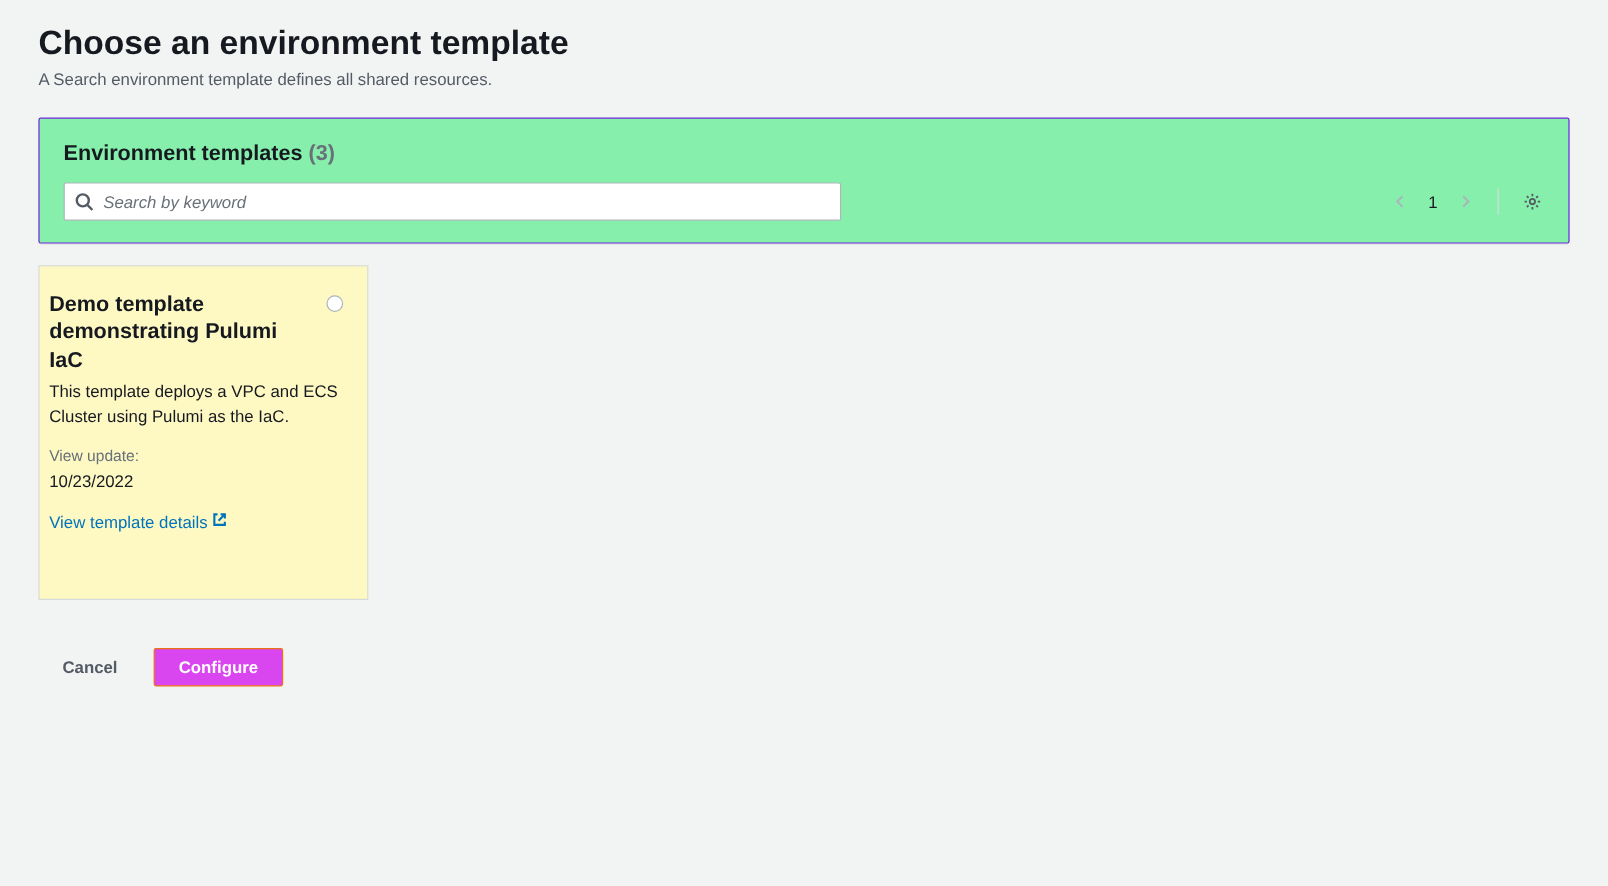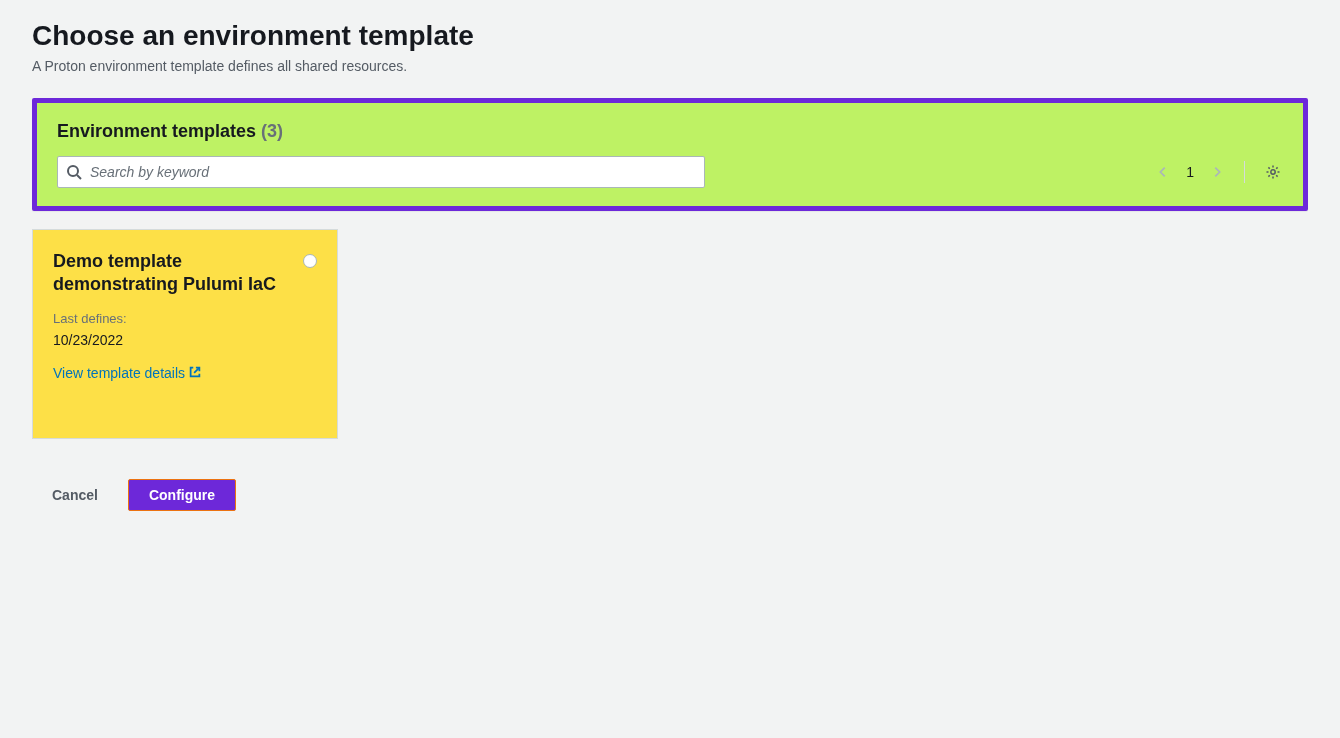--- a/index.html
+++ b/index.html
@@ -18,22 +18,22 @@
       color: #16191f;
       padding-top: 20px;
     }
     .page-subtitle {
       font-size: 14px;
       color: #545b64;
       margin-top: 6px;
     }
     .panel {
       margin-top: 24px;
-      background: #bef264;
-      border: 5px solid #6d28d9;
+      background: #86efac;
+      border: 1px solid #6d28d9;
       border-radius: 2px;
       box-shadow: 0 1px 1px rgba(0,0,0,0.05);
       padding: 18px 20px;
     }
     .panel-header {
       display: flex;
       align-items: center;
       justify-content: space-between;
     }
     .panel-title {
@@ -101,25 +101,25 @@
       align-items: center;
       justify-content: center;
       width: 20px;
       height: 20px;
       color: #545b64;
       cursor: pointer;
     }
 
     .card {
       margin-top: 18px;
-      width: 306px;
-      background: #fde047;
+      width: 275px;
+      background: #fef9c3;
       border: 1px solid #d5dbdb;
       border-radius: 0;
-      padding: 20px 20px 56px 20px;
+      padding: 20px 20px 56px 8px;
       position: relative;
     }
     .card-header {
       display: flex;
       align-items: flex-start;
       justify-content: space-between;
       gap: 10px;
     }
     .card-title {
       font-size: 18px;
@@ -174,28 +174,28 @@
       font-size: 14px;
       font-weight: 700;
       border-radius: 2px;
       cursor: pointer;
       border: none;
       background: transparent;
     }
     .btn-link { color: #545b64; }
     .btn-primary { background: #d35400; color: #fff; border: 1px solid #c24e00; background: #ec7211; border-color:#ec7211; }
     .btn-primary { background: #e07000; background: #ec7211; }
-    .btn-primary { background: #6d28d9; }
+    .btn-primary { background: #d946ef; }
 
   </style>
 </head>
 <body>
 
 <h1 class="page-title">Choose an environment template</h1>
-<p class="page-subtitle">A Proton environment template defines all shared resources.</p>
+<p class="page-subtitle">A Search environment template defines all shared resources.</p>
 
 <div class="panel">
   <div class="panel-header">
     <div class="panel-title">
       <span>Environment templates</span>
       <span class="count">(3)</span>
     </div>
   </div>
 
   <div class="search-row">
@@ -230,22 +230,23 @@
     </div>
   </div>
 </div>
 
 <div class="card">
   <div class="card-header">
     <div class="card-title">Demo template demonstrating Pulumi IaC</div>
     <div class="radio"></div>
   </div>
 
-
-  <div class="field-label">Last defines:</div>
+  <div class="field-value">This template deploys a VPC and ECS Cluster using Pulumi as the IaC.</div>
+
+  <div class="field-label">View update:</div>
   <div class="field-value">10/23/2022</div>
 
 
   <a class="link">
     <span>View template details</span>
     <span>
       <svg viewBox="0 0 16 16" width="14" height="14" fill="none" stroke="currentColor" stroke-width="2">
         <path d="M6 3H3v10h10v-3"></path>
         <path d="M9 3h4v4"></path>
         <line x1="13" y1="3" x2="7" y2="9"></line>

